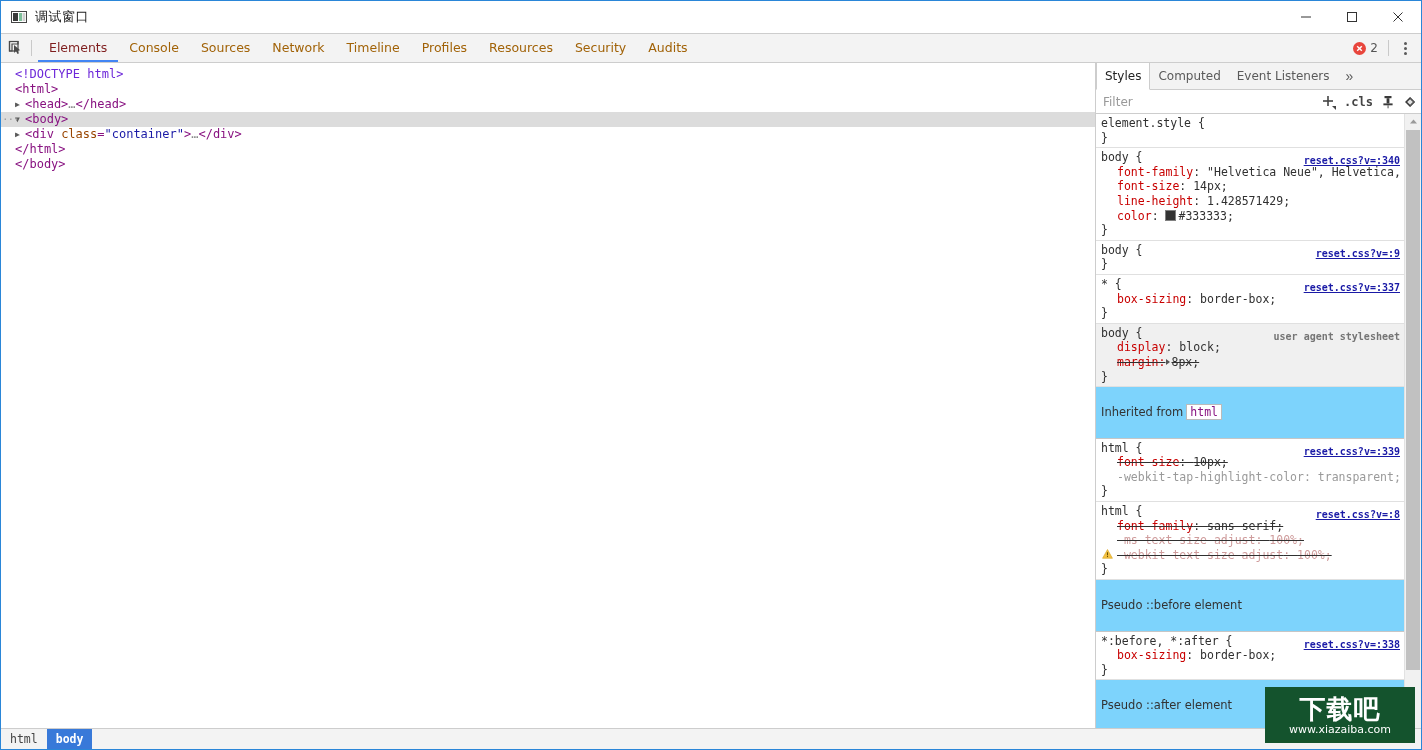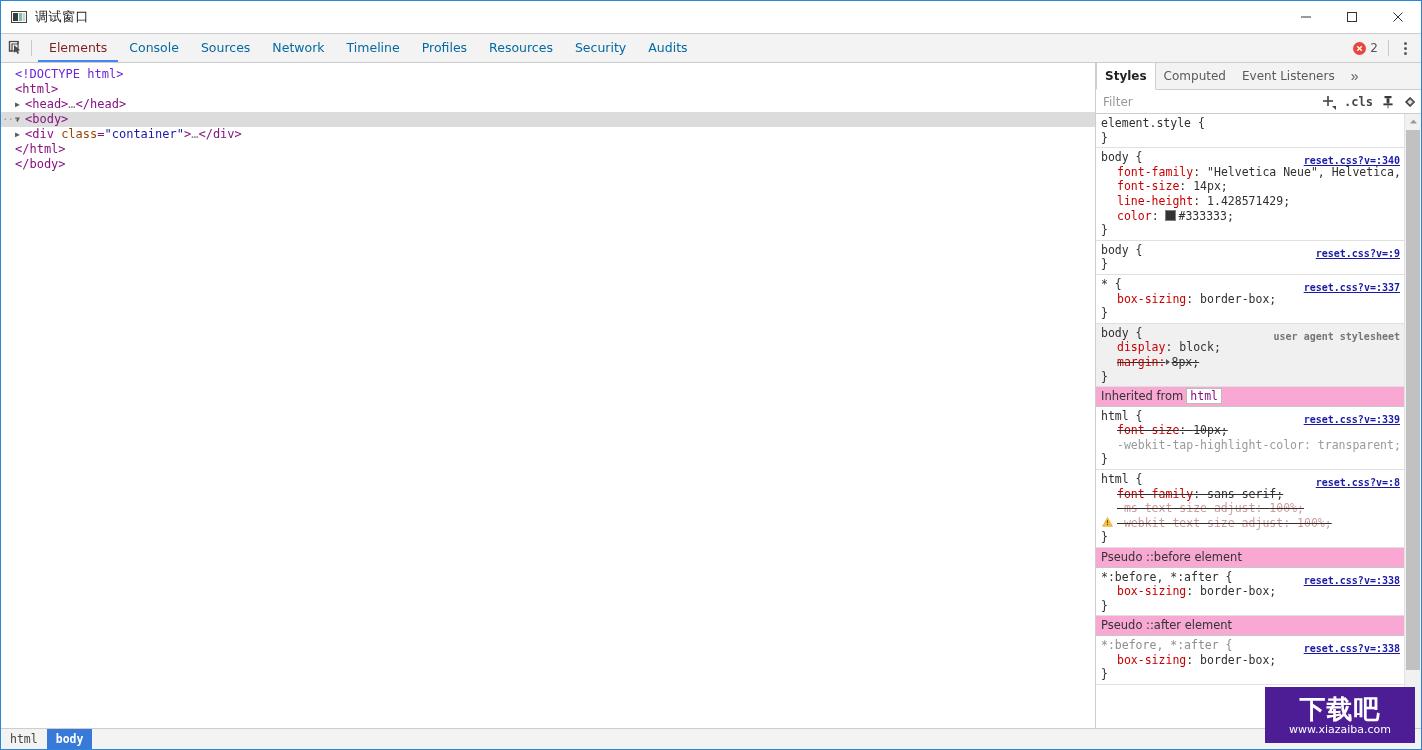--- a/index.html
+++ b/index.html
@@ -92,21 +92,21 @@
     display: flex;
     align-items: stretch;
     margin-left: 6px;
   }
   .tab {
     padding: 0 11px;
     display: flex;
     align-items: center;
     font-family: "DejaVu Sans", sans-serif;
     font-size: 12.5px;
-    color: #0369a1;
+    color: #a16207;
     cursor: default;
     border-bottom: 2px solid transparent;
     white-space: nowrap;
   }
   .tab.active {
     color: #7f1d1d;
     border-bottom: 2px solid #4285f4;
   }
   .tb-right {
     margin-left: auto;
@@ -223,21 +223,20 @@
     cursor: default;
     white-space: nowrap;
   }
   .stab.active {
     background: #fff;
     color: #222;
     border-left: 1px solid #cdcdcd;
     border-right: 1px solid #cdcdcd;
     margin-bottom: -1px;
     border-bottom: 1px solid #fff;
-    font-weight: bold;
   }
   .stab-more {
     padding: 0 8px;
     display: flex; align-items: center;
     font-size: 14px; color: #5a5a5a; cursor: default;
   }
   .filter-row {
     height: 23px;
     min-height: 23px;
     border-bottom: 1px solid #cdcdcd;
@@ -337,22 +336,22 @@
     margin: 0 1px 1px 1px;
   }
   .swatch {
     display: inline-block;
     width: 9px; height: 9px;
     border: 1px solid #808080;
     vertical-align: -1px;
     margin-right: 2px;
   }
   .section-hdr {
-    background: #f9a8d4;
-    padding: 2px 5px;
+    background: #7dd3fc;
+    padding: 18px 5px;
     font-family: "DejaVu Sans", sans-serif;
     font-size: 11.5px;
     color: #333;
     border-bottom: 1px solid #c6c6c6;
     white-space: nowrap;
   }
   .inh-tag {
     font-family: "DejaVu Sans Mono", monospace;
     color: #881280;
     background: #fff;
@@ -406,21 +405,21 @@
   .watermark {
     position: absolute;
     right: 6px;
     bottom: 6px;
     width: 150px;
     height: 56px;
     pointer-events: none;
     user-select: none;
   }
   .wm-box {
-    background: #4c1d95;
+    background: #14532d;
     width: 150px;
     height: 56px;
     display: flex;
     flex-direction: column;
     align-items: center;
     justify-content: center;
   }
   .wm-cn {
     color: #fff;
     font-family: "DejaVu Sans", sans-serif;

